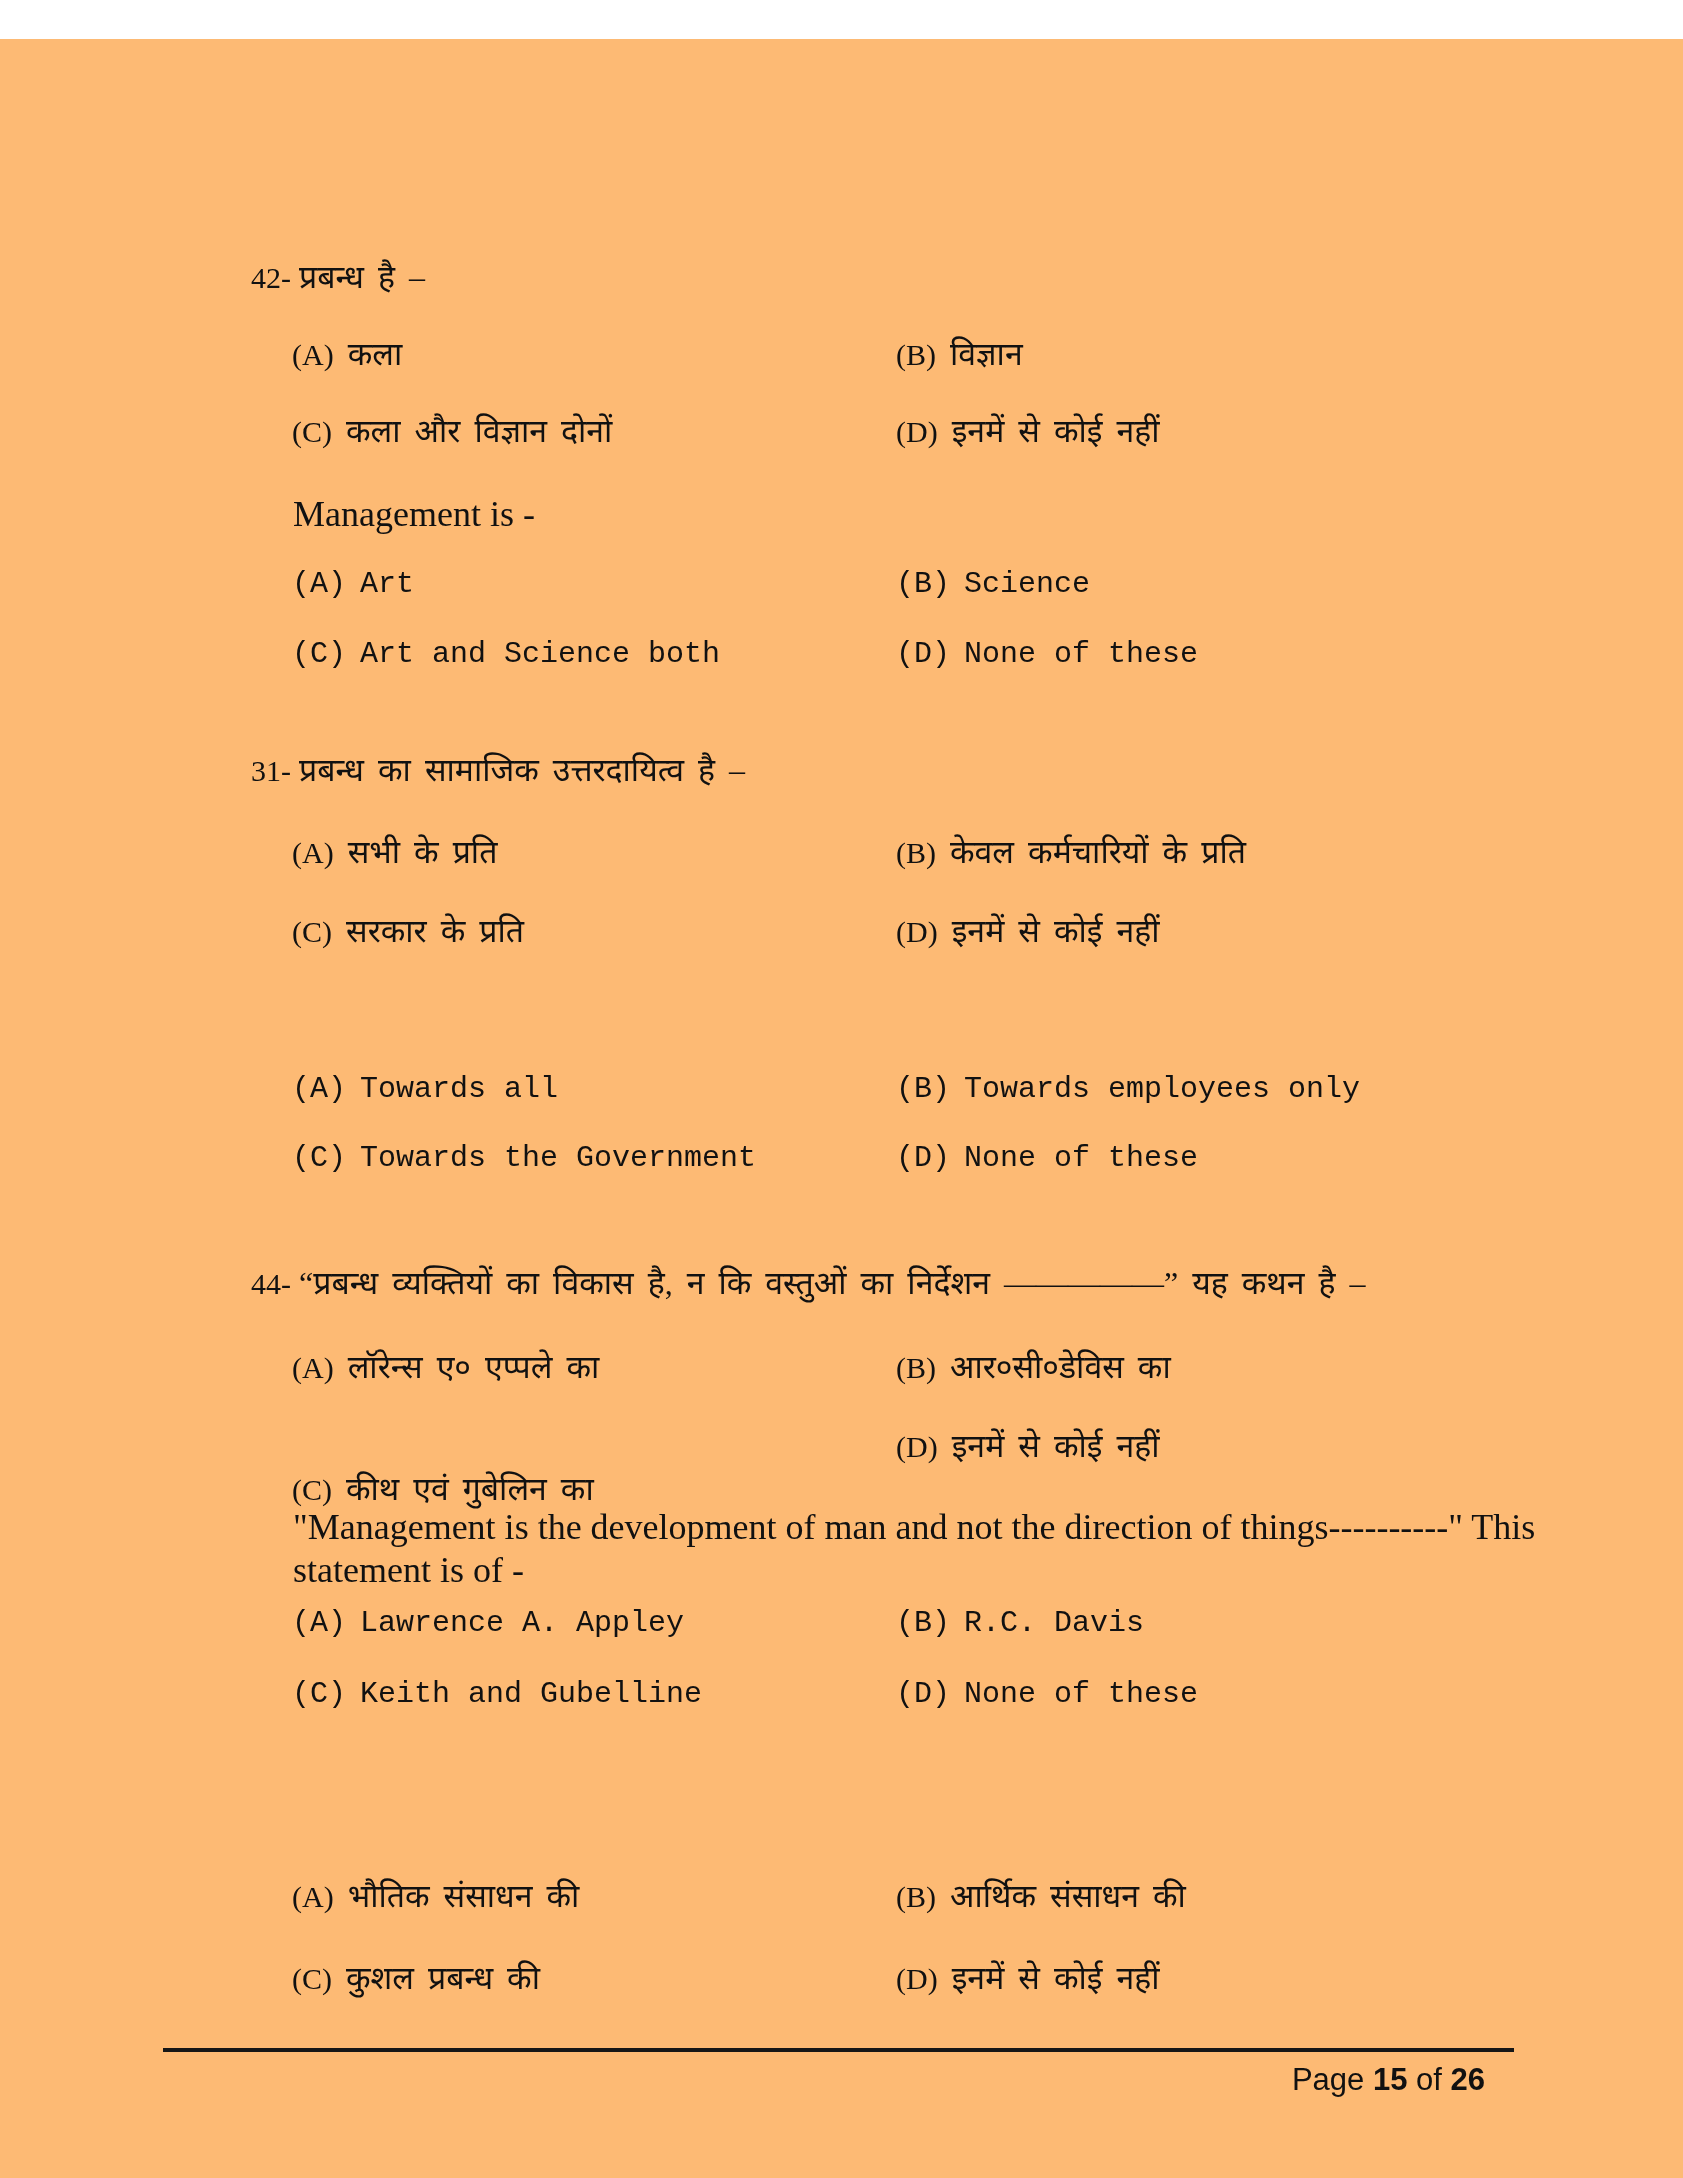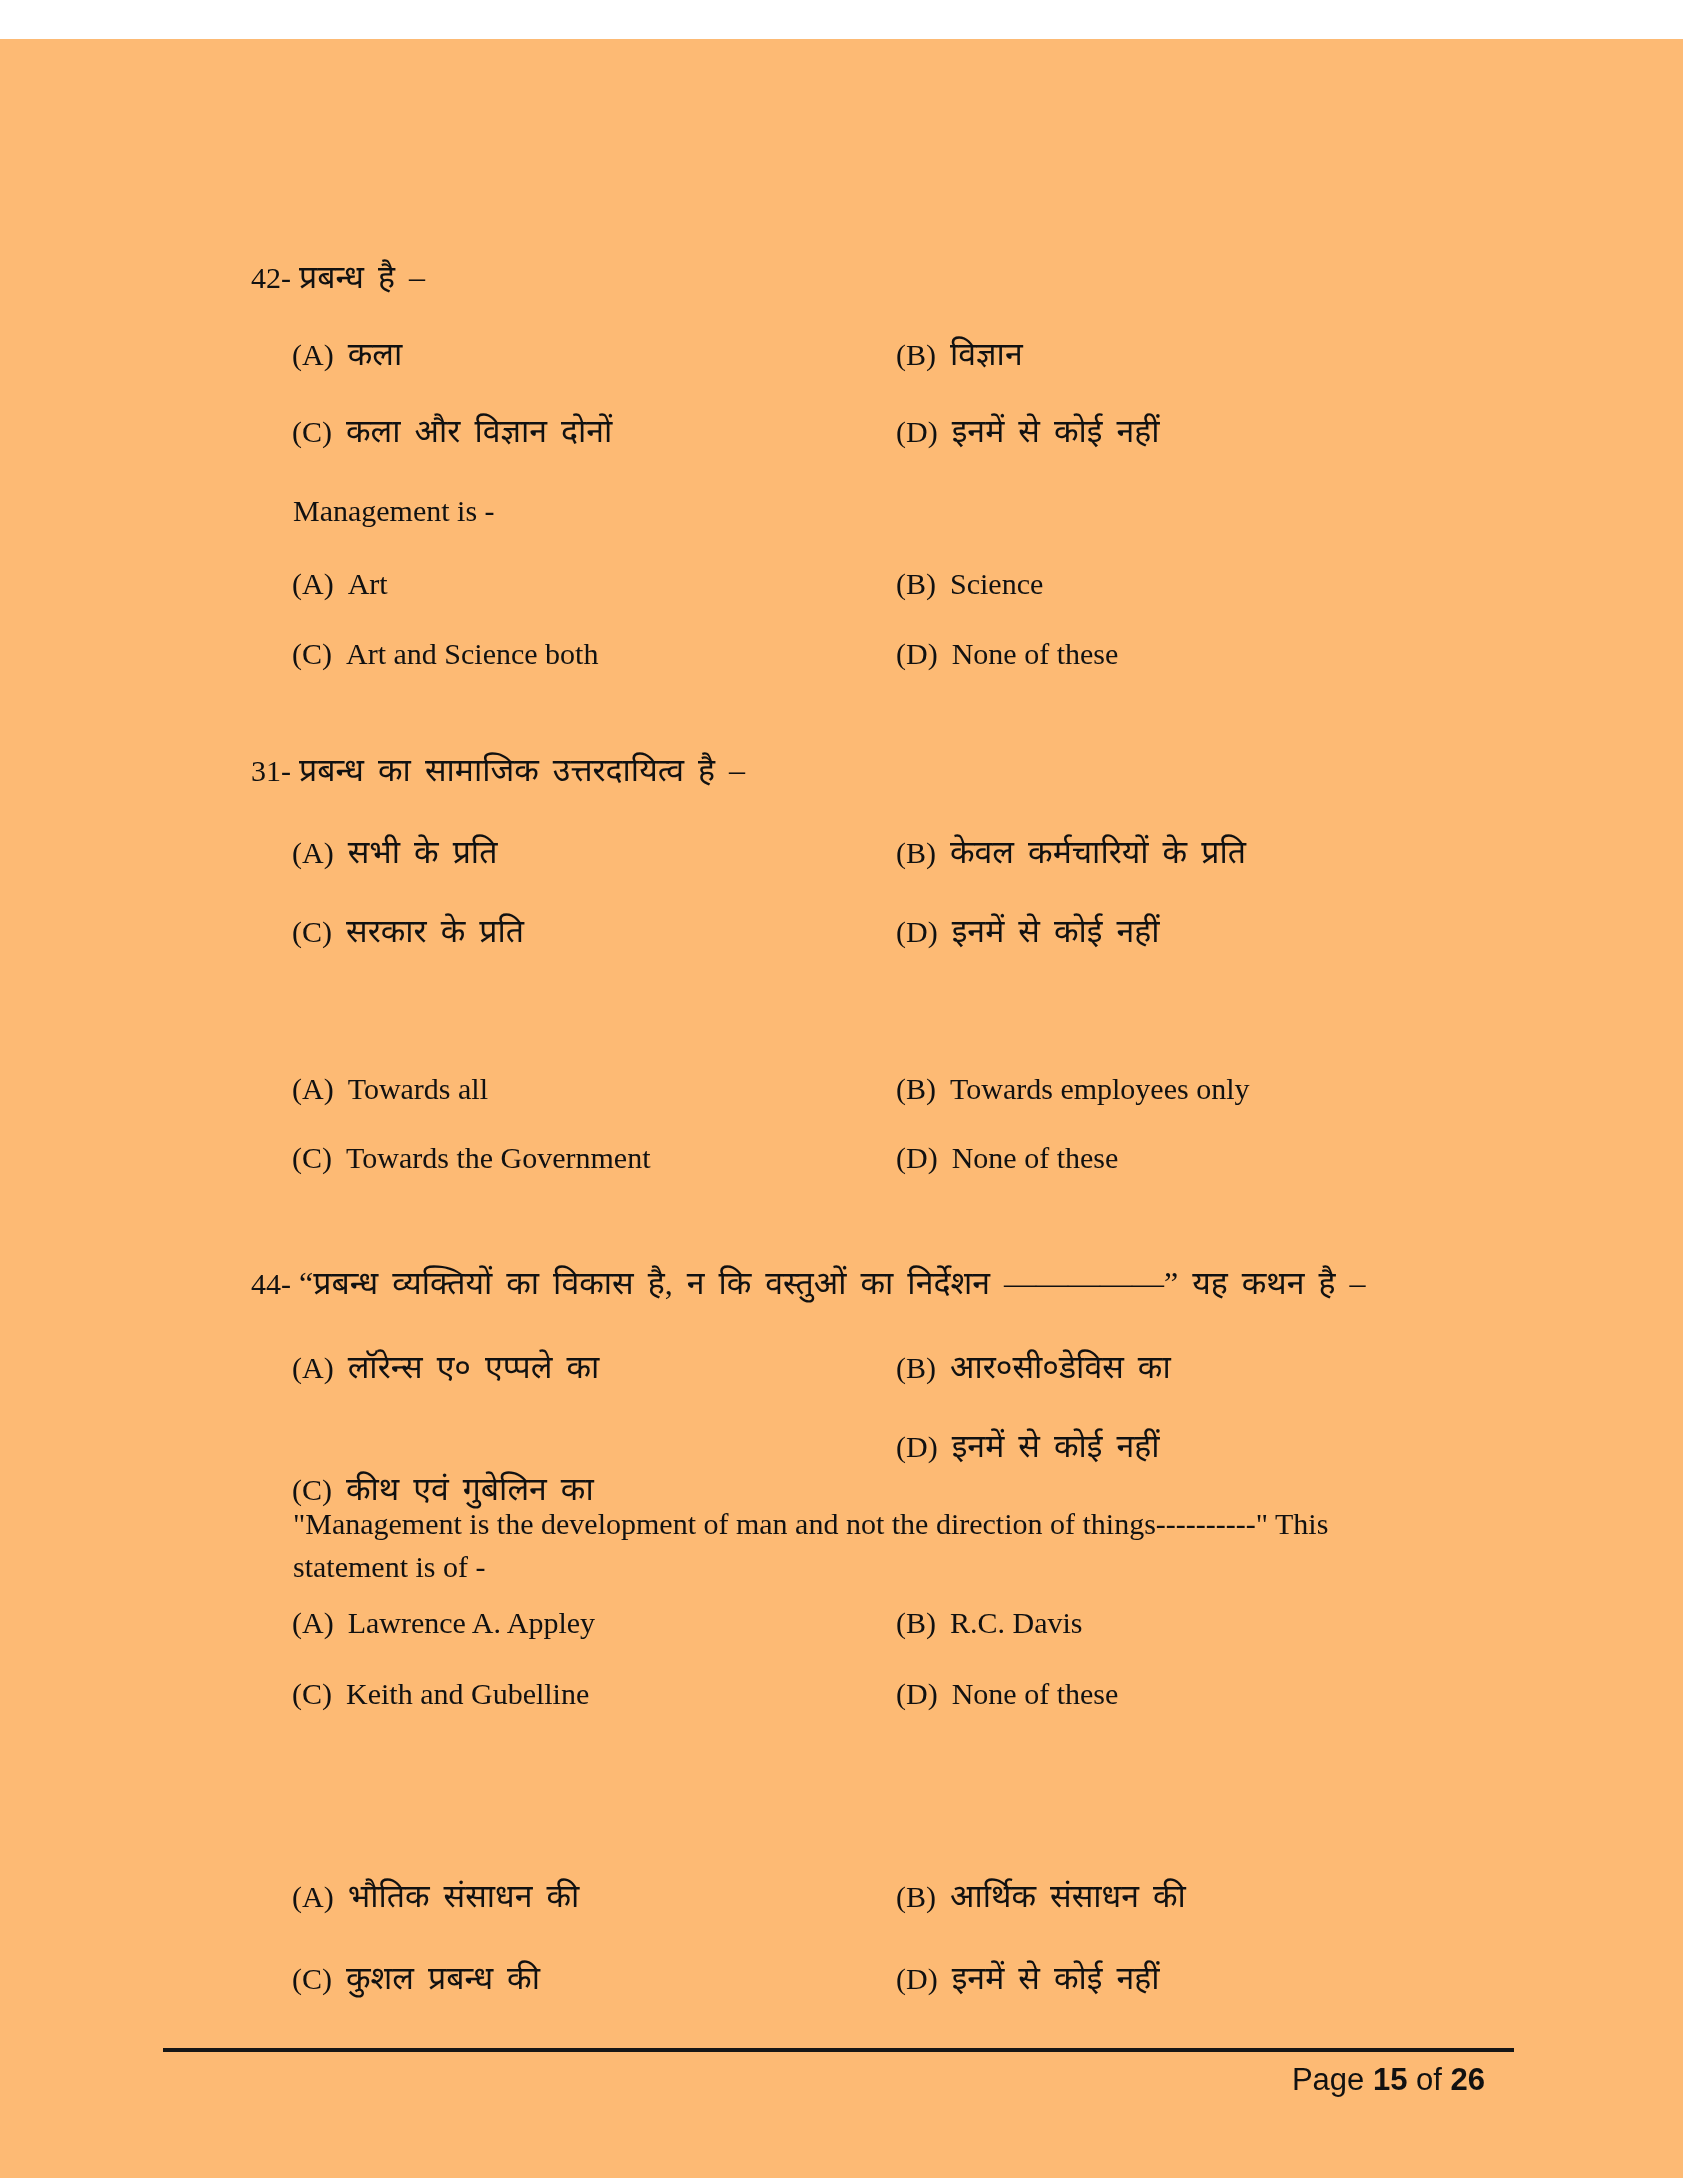--- a/index.html
+++ b/index.html
@@ -30,29 +30,30 @@
     display: inline-block;
     margin-right: 8px;
     font-size: 30px;
   }
   .hindi {
     font-size: 32px;
     word-spacing: 6px;
   }
   .eng {
     font-size: 30px;
+    font-family: Liberation Mono, monospace;
   }
   .opt-left  { left: 292px; }
   .opt-right { left: 896px; text-align: center; }
   .marker {
     display: inline-block;
     margin-right: 14px;
     font-size: 30px;
   }
-  .stmt { left: 293px; font-size: 30px; font-family: Liberation Serif, serif; }
+  .stmt { left: 293px; font-size: 36px; font-family: Liberation Serif, serif; }
   .footer-rule {
     position: absolute;
     left: 163px;
     top: 2009px;
     width: 1351px;
     height: 4px;
     background: #161616;
   }
   .footer-text {
     position: absolute;

